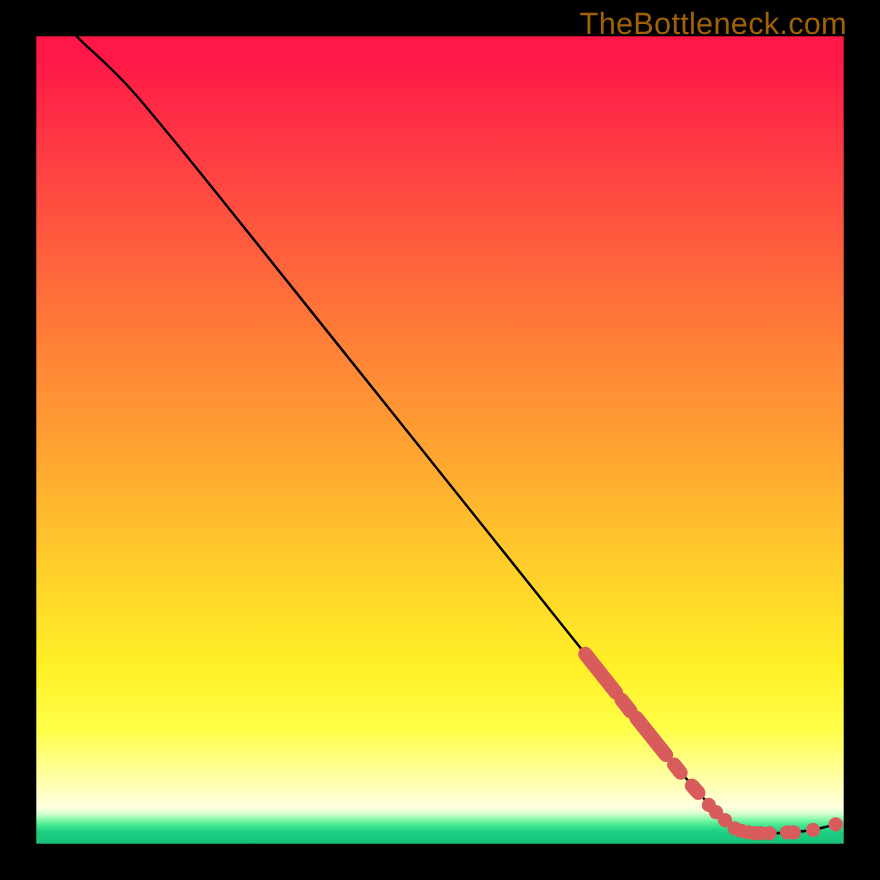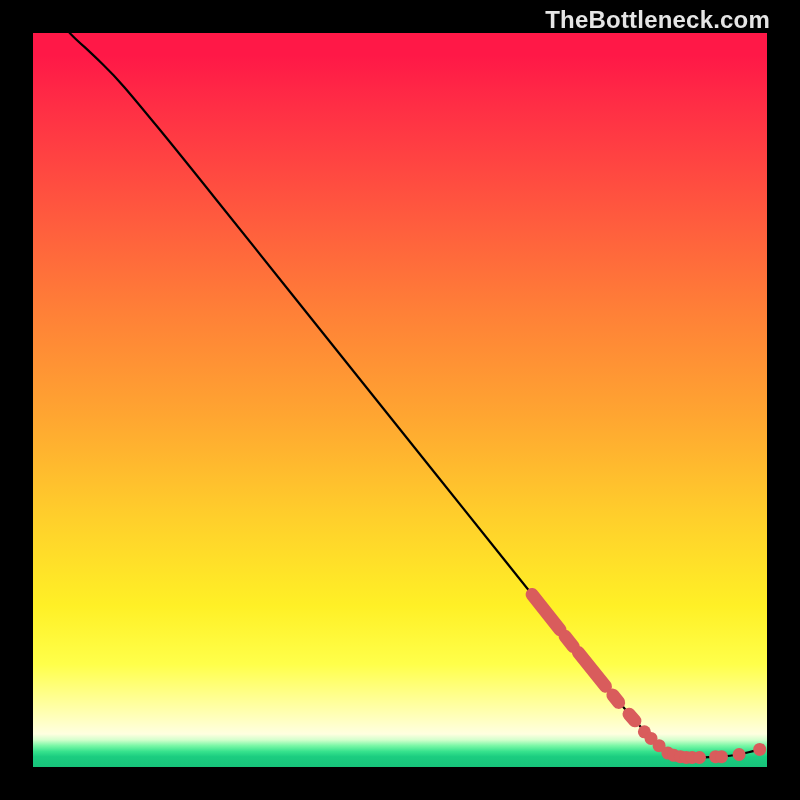--- a/index.html
+++ b/index.html
@@ -52,23 +52,23 @@
     position: absolute;
     inset: 0;
     width: 100%;
     height: 100%;
     overflow: visible;
   }
   .watermark {
     position: absolute;
     top: 6px;
     right: 30px;
-    color: #e5e5e5;
-    font-size: 24px;
-    font-weight: 700;
+    color: #a16207;
+    font-size: 28px;
+    font-weight: 400;
     letter-spacing: 0.2px;
     user-select: none;
   }
 </style>
 </head>
 <body>
 
 <div class="stage">
   <div class="watermark">TheBottleneck.com</div>
 

